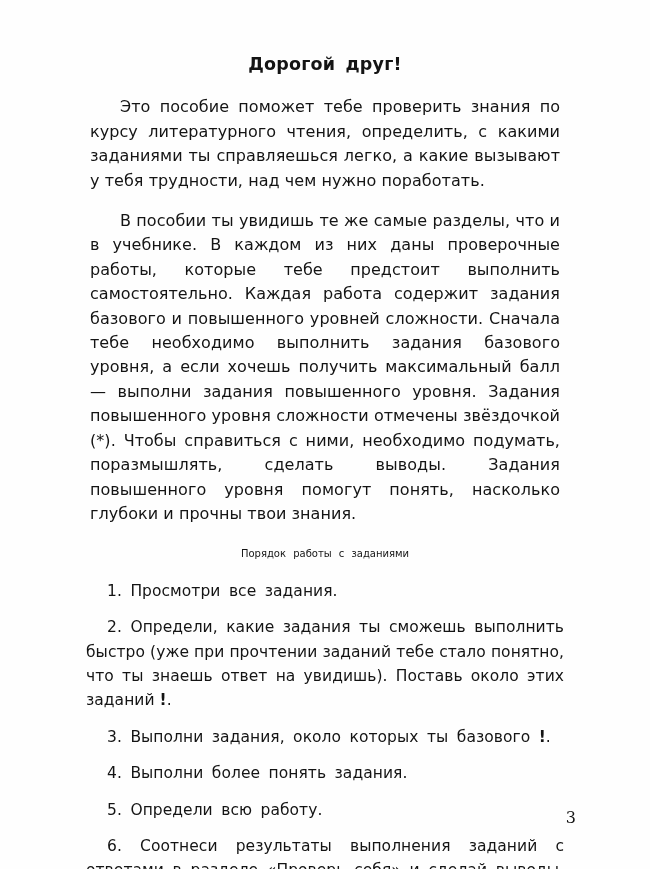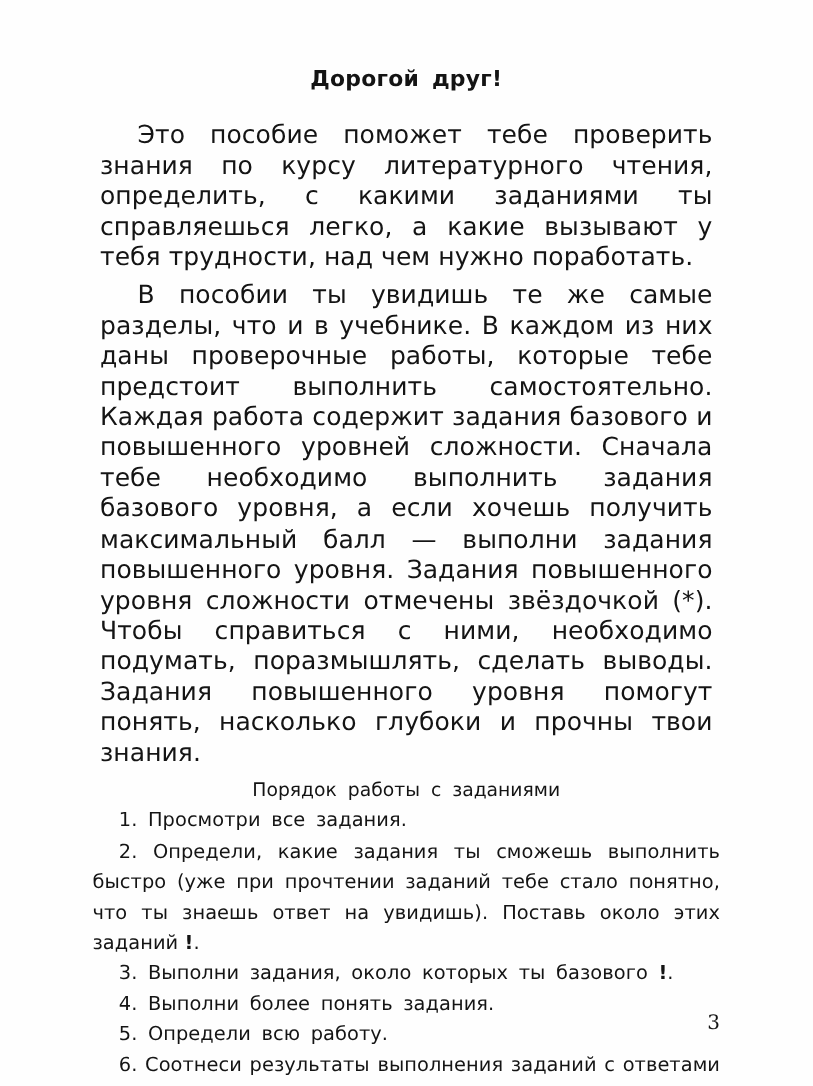--- a/index.html
+++ b/index.html
@@ -35,51 +35,51 @@
     font-size: 17.5px;
     font-weight: bold;
     text-align: center;
     letter-spacing: 0.2px;
     word-spacing: 4px;
     margin: 0 0 19px 0;
     line-height: 24.4px;
   }
 
   .para {
-    font-size: 20px;
+    font-size: 16px;
     line-height: 24.4px;
     text-align: justify;
     text-align-last: left;
     text-justify: inter-word;
-    margin: 6px;
+    margin: 16px;
     text-indent: 30px;
     letter-spacing: 0.05px;
   }
 
   .subhead {
-    font-size: 15px;
+    font-size: 10px;
     line-height: 24.4px;
     text-align: center;
     font-weight: normal;
     word-spacing: 4px;
     margin: 0;
   }
 
   .list {
     list-style: none;
     margin: 0;
     padding: 0;
   }
 
   .list-item {
     font-size: 15.5px;
     line-height: 24.4px;
     text-align: justify;
     text-align-last: left;
-    margin: 0;
+    margin: 12px;
     text-indent: 21px;
     letter-spacing: 0.05px;
   }
 
   .list-item.short {
     text-align: left;
     word-spacing: 3.5px;
   }
 
   .closing {

